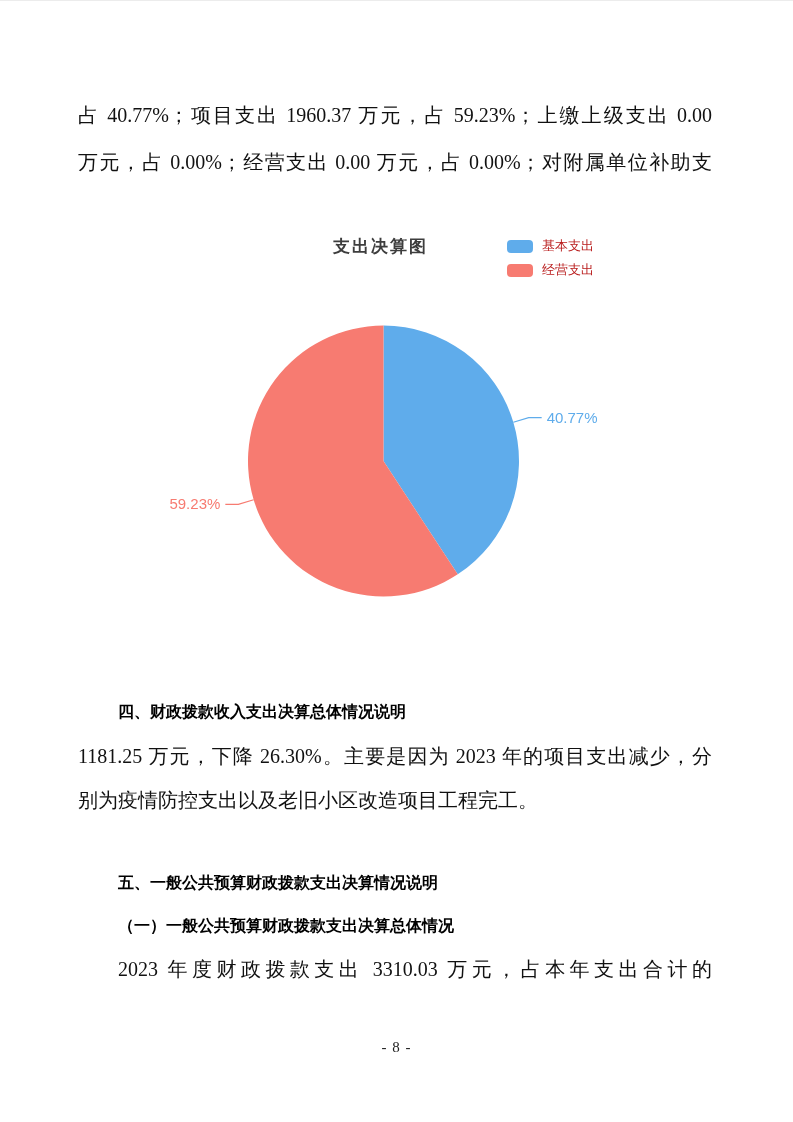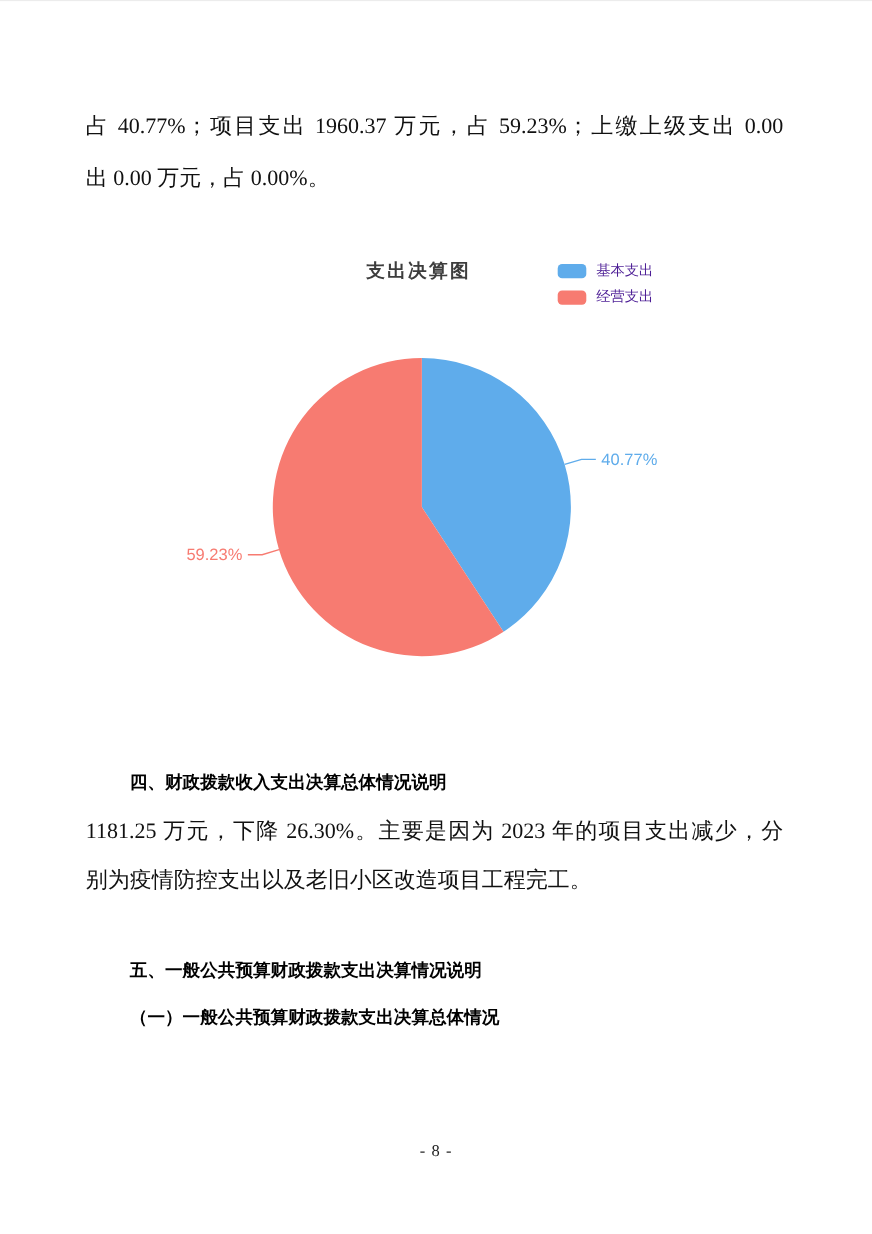--- a/index.html
+++ b/index.html
@@ -29,37 +29,37 @@
     position:absolute; left:333px; top:234px;
     font-family:"Liberation Sans","DejaVu Sans",sans-serif;
     font-weight:bold; font-size:17px; letter-spacing:2px; color:#3d3d3d;
     white-space:nowrap;
   }
   .legend { position:absolute; left:507px; top:238px; display:flex; flex-direction:column; gap:10px; }
   .legend-row { display:flex; align-items:center; gap:9px; height:14px; }
   .swatch { width:26px; height:13px; border-radius:4px; background:#ccc; flex:0 0 auto; }
   .legend-label {
     font-family:"Liberation Sans","DejaVu Sans",sans-serif;
-    font-size:13px; color:#4c1d95; line-height:14px; white-space:nowrap;
+    font-size:13px; color:#b91c1c; line-height:14px; white-space:nowrap;
   }
   .pie-svg { position:absolute; left:0; top:210px; }
   .pie-label { font-family:"Liberation Sans","DejaVu Sans",sans-serif; font-size:15px; }
   .pagenum {
     position:absolute; left:0; top:1038px; width:793px; text-align:center;
     font-size:15px; color:#222; letter-spacing:1px;
   }
 </style>
 </head>
 <body>
 
 <div class="page">
 
   <div class="block para intro">
     <div class="line fill">占 40.77%；项目支出 1960.37 万元，占 59.23%；上缴上级支出 0.00</div>
-    <div class="line">出 0.00 万元，占 0.00%。</div>
+    <div class="line fill">万元，占 0.00%；经营支出 0.00 万元，占 0.00%；对附属单位补助支</div>
   </div>
 
   <div class="chart-title">支出决算图</div>
 
   <div class="legend">
     <div class="legend-row">
       <span class="swatch" style="background: rgb(95, 172, 235);"></span>
       <span class="legend-label">基本支出</span>
     </div>
     <div class="legend-row">
@@ -81,17 +81,18 @@
 
   <div class="block para tight p4">
     <div class="line fill">1181.25 万元，下降 26.30%。主要是因为 2023 年的项目支出减少，分</div>
     <div class="line">别为疫情防控支出以及老旧小区改造项目工程完工。</div>
   </div>
 
   <div class="heading h5">五、一般公共预算财政拨款支出决算情况说明</div>
   <div class="heading h5sub">（一）一般公共预算财政拨款支出决算总体情况</div>
 
   <div class="block para tight p5">
+    <div class="line fill indent">2023 年度财政拨款支出 3310.03 万元，占本年支出合计的</div>
   </div>
 
   <div class="pagenum">- 8 -</div>
 
 </div>
 
 </body></html>

